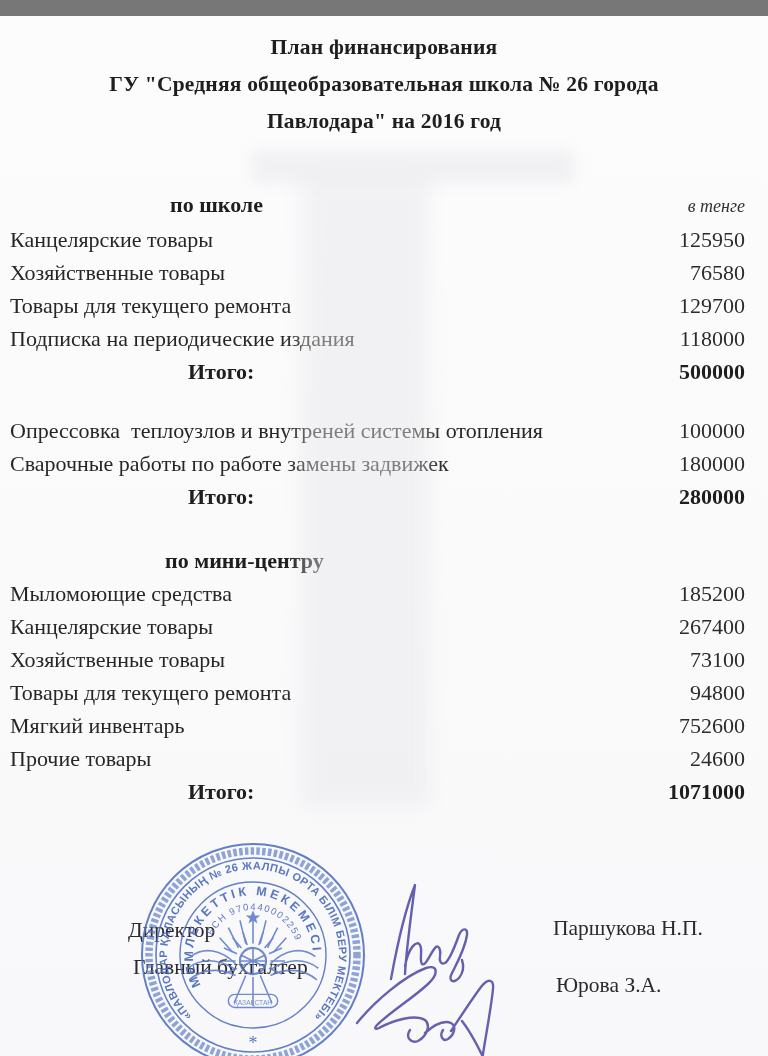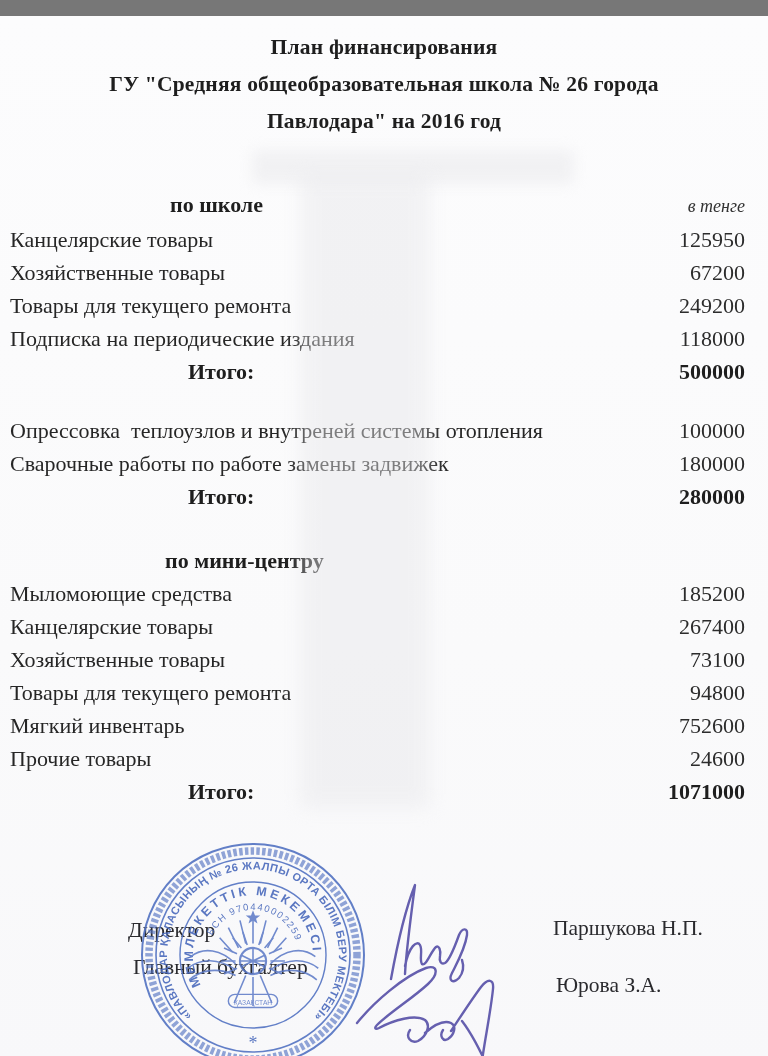--- a/index.html
+++ b/index.html
@@ -68,25 +68,25 @@
       <div class="row">
         <span class="sec-head">по школе</span>
         <span class="unit">в тенге</span>
       </div>
       <div class="row">
         <span class="label">Канцелярские товары</span>
         <span class="value">125950</span>
       </div>
       <div class="row">
         <span class="label">Хозяйственные товары</span>
-        <span class="value">67200</span>
+        <span class="value">76580</span>
       </div>
       <div class="row">
         <span class="label">Товары для текущего ремонта</span>
-        <span class="value">249200</span>
+        <span class="value">129700</span>
       </div>
       <div class="row">
         <span class="label">Подписка на периодические издания</span>
         <span class="value">118000</span>
       </div>
       <div class="row">
         <span class="total-label">Итого:</span>
         <span class="total-value">500000</span>
       </div>
     </div>

